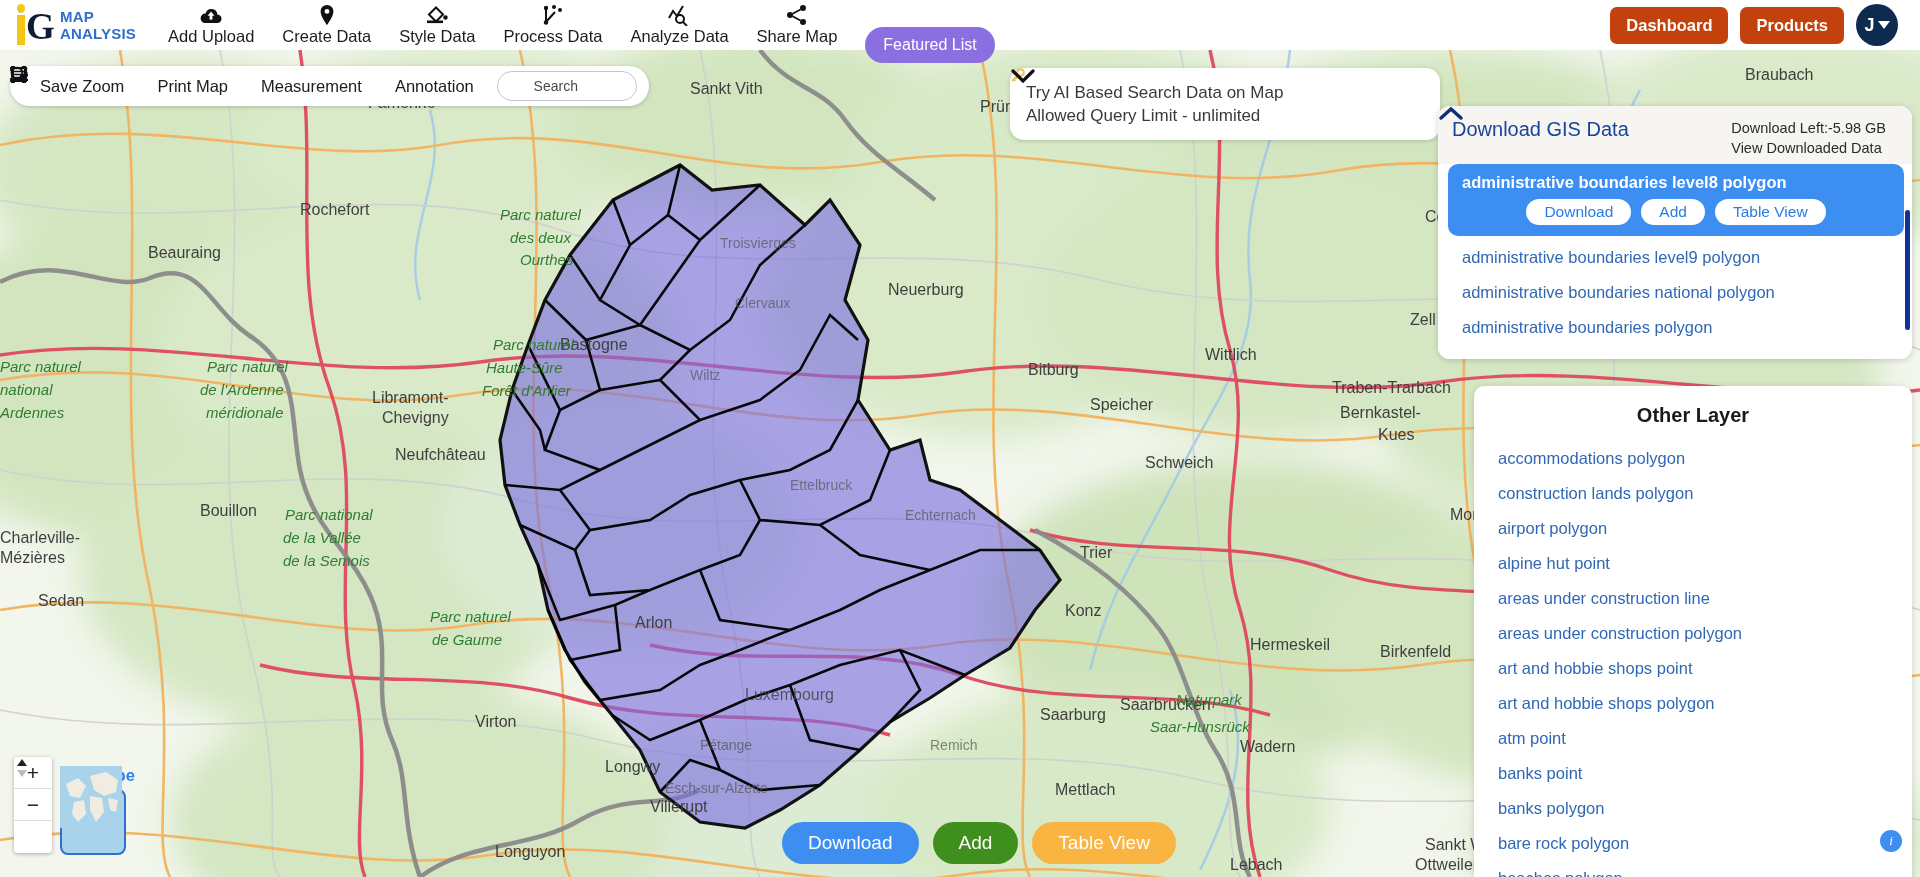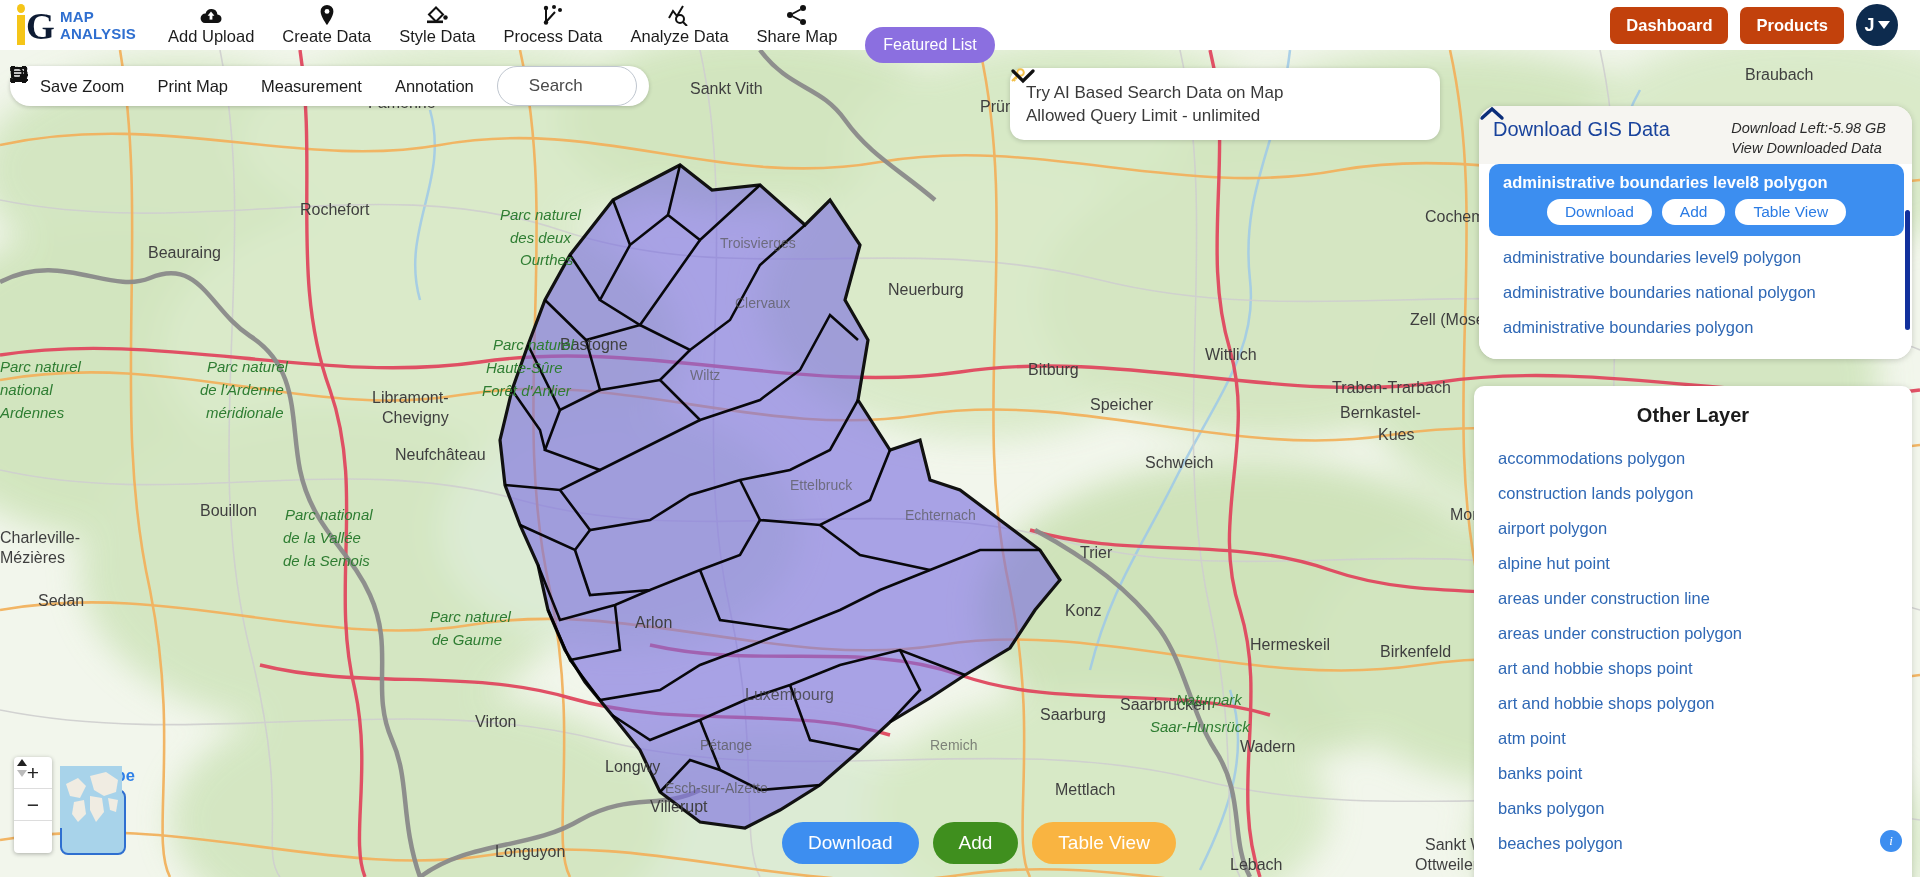--- a/index.html
+++ b/index.html
@@ -73,47 +73,47 @@
     position: absolute; top: 16px; left: 10px; height: 40px;
     background: #fff; border-radius: 22px; display: flex; align-items: center;
     padding: 0 12px; gap: 4px; box-shadow: 0 1px 4px rgba(0,0,0,.2); z-index: 30;
   }
   .mt-item {
     display: flex; align-items: center; gap: 7px; padding: 4px 11px;
     font-size: 16.5px; color: #1c1c1c; cursor: pointer; white-space: nowrap; justify-content: center;
   }
   .mt-search {
     display: flex; align-items: center; justify-content: center; gap: 22px;
-    border: 1.4px solid #bfc6cf; border-radius: 20px; height: 40px;
+    border: 1.4px solid #bfc6cf; border-radius: 20px; height: 30px;
     padding: 0 16px; margin-left: 8px; min-width: 140px;
-    font-size: 17px; color: #4a4a4a; cursor: text; text-align: right;
+    font-size: 14px; color: #4a4a4a; cursor: text; text-align: right;
   }
 
   
   .ai-box {
     position: absolute; top: 18px; left: 1010px; width: 430px;
     background: #fff; border-radius: 14px; padding: 13px 16px;
     display: flex; align-items: center; box-shadow: 0 1px 5px rgba(0,0,0,.18);
     z-index: 30; cursor: pointer;
   }
   .ai-text { font-size: 17px; line-height: 23px; color: #3a3a3a; flex: 1; }
   .ai-chevron { font-size: 24px; color: #111; padding-left: 10px; line-height: 16px;}
 
   
   .gis-panel {
-    position: absolute; top: 56px; right: 8px; width: 433px;
-    background: rgba(248,248,246,0.97); border-radius: 18px;
+    position: absolute; top: 56px; right: 8px; width: 474px;
+    background: rgba(248,248,246,0.97); border-radius: 12px;
     box-shadow: 0 1px 6px rgba(0,0,0,.18); z-index: 35; overflow: hidden;
   }
   .gis-head {
     display: flex; align-items: flex-start; padding: 12px 14px 6px 14px;
     background: rgba(246,244,240,0.85);
   }
   .gis-title { color: #19439c; font-size: 20px; flex: 1; }
-  .gis-meta { font-size: 14.5px; color: #2b2b2b; line-height: 20px; text-align: left; font-style: italic; }
+  .gis-meta { font-size: 14.5px; color: #2b2b2b; line-height: 20px; text-align: left; }
   .gis-collapse { margin-left: 12px; color: #0b2e7a; font-size: 24px; line-height: 18px; cursor: pointer; font-weight: bold;}
   .gis-list { background: #fff; padding: 0 0 14px 0; position: relative; }
   .layer-selected {
     background: #3c8ef0; margin: 0 8px 4px 10px; border-radius: 10px;
     padding: 9px 14px 11px 14px; color: #fff;
   }
   .layer-selected .ls-name { font-size: 16.5px; font-weight: bold; }
   .ls-actions { display: flex; gap: 10px; justify-content: center; margin-top: 7px; }
   .ls-btn {
     background: #fff; color: #2a7be4; border: none; border-radius: 14px;
@@ -559,20 +559,21 @@
         <a class="layer-link">construction lands polygon</a>
         <a class="layer-link">airport polygon</a>
         <a class="layer-link">alpine hut point</a>
         <a class="layer-link">areas under construction line</a>
         <a class="layer-link">areas under construction polygon</a>
         <a class="layer-link">art and hobbie shops point</a>
         <a class="layer-link">art and hobbie shops polygon</a>
         <a class="layer-link">atm point</a>
         <a class="layer-link">banks point</a>
         <a class="layer-link">banks polygon</a>
+        <a class="layer-link">bare rock polygon</a>
         <a class="layer-link">beaches polygon</a>
       </div>
     </div>
 
     <div class="gis-panel">
       <div class="gis-head">
         <div class="gis-title">Download GIS Data</div>
         <div class="gis-meta">
           <div>Download Left:-5.98 GB</div>
           <div>View Downloaded Data</div>

